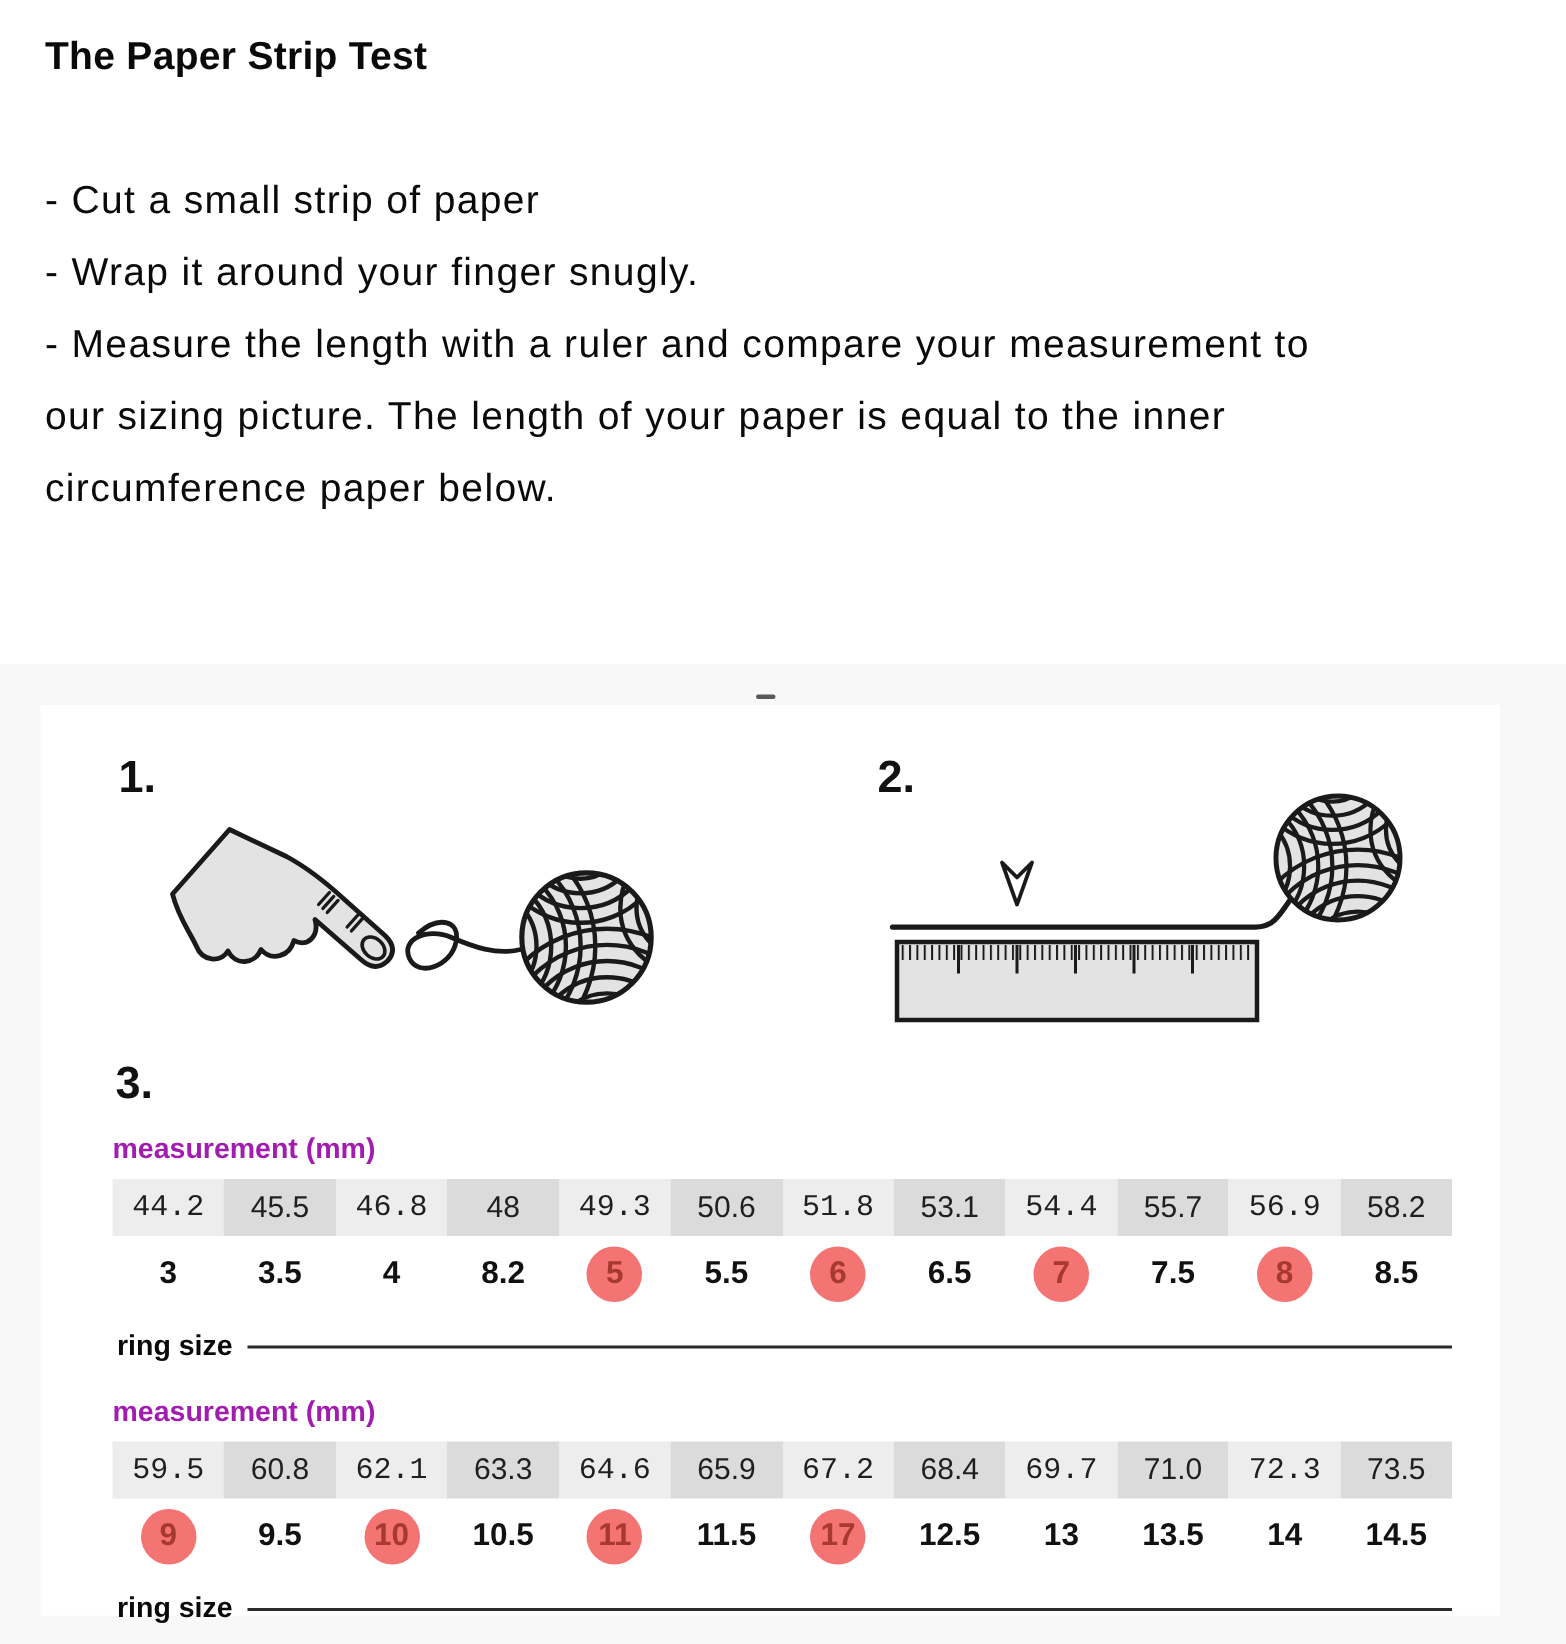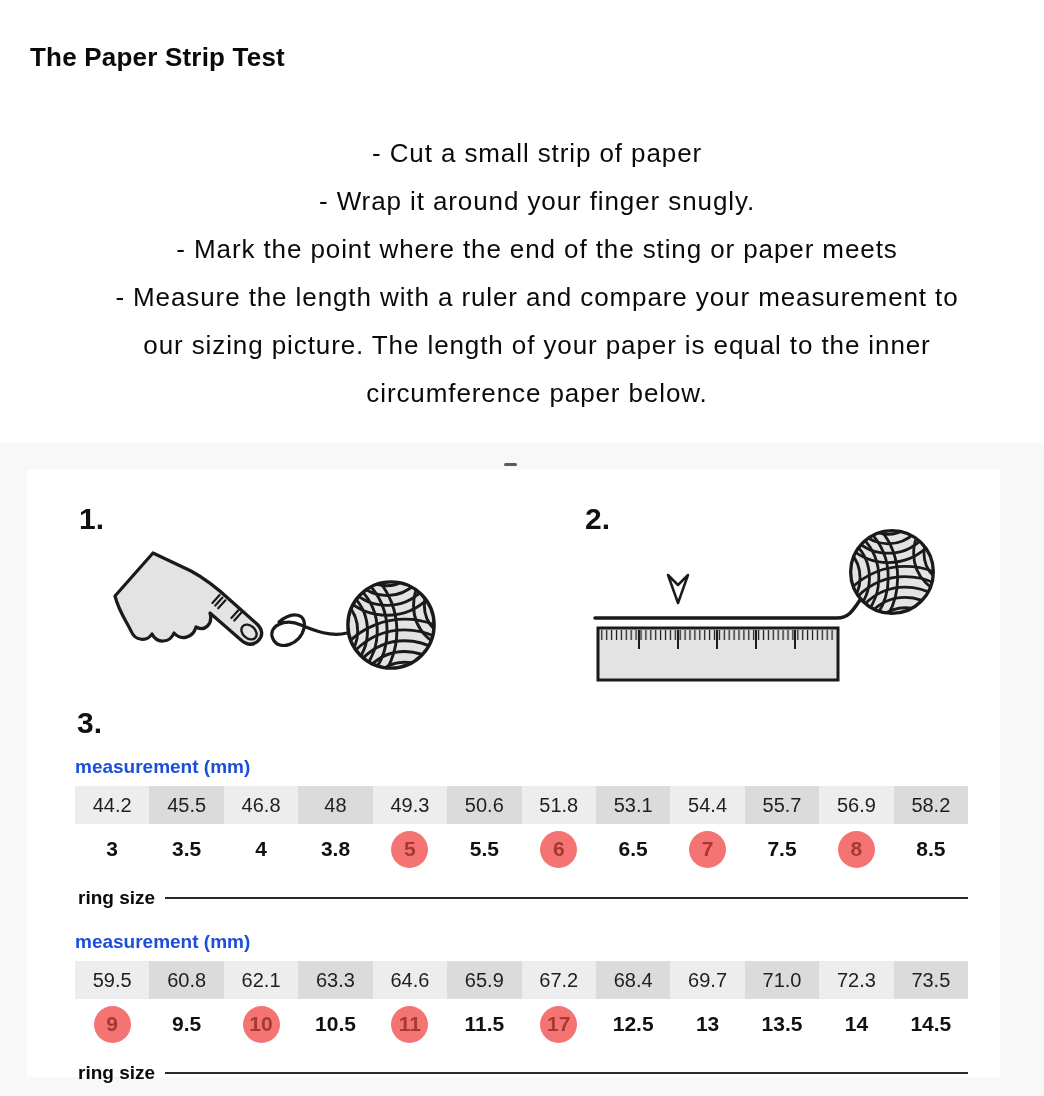--- a/index.html
+++ b/index.html
@@ -1,45 +1,45 @@
 <!DOCTYPE html>
 <html style="--highlight-circle: #f47373; --highlight-text: #a63a30; --cell-light: #ededed; --cell-dark: #dbdbdb; --figure-bg: #f8f8f8; --illustration-fill: #e3e3e3; --line-color: #1a1a1a;"><head>
 <meta charset="utf-8">
 <style>
   * { margin:0; padding:0; box-sizing:border-box; }
   html,body { width:1044px; height:1096px; background:#ffffff; overflow:hidden;
               font-family:"Liberation Sans", sans-serif; color:#0a0a0a; }
 
   .content { position:absolute; left:0; top:0; width:1044px; }
-  .page-title { font-size:26px; font-weight:bold; margin:42px 0 0 30px; letter-spacing:.2px; }
+  .page-title { font-size:26px; font-weight:bold; margin:22px 0 0 30px; letter-spacing:.2px; }
   .instructions { margin:56px 0 0 30px; font-size:26px; letter-spacing:.9px; }
-  .inst-line { height:48px; line-height:48px; white-space:nowrap;text-align:center; }
+  .inst-line { height:48px; line-height:48px; white-space:nowrap; }
 
   .figure-area { position:absolute; left:0; top:443px; width:1044px; height:653px;
                  background:var(--figure-bg,#f8f8f8); }
   .top-dash { position:absolute; left:504px; top:20px; width:13px; height:3px;
               background:#5a5a5a; border-radius:2px; }
   .figure-box { position:absolute; left:27px; top:27px; width:973px; height:607px;
                 background:#ffffff; }
 
   .step-label { position:absolute; font-size:30px; font-weight:bold; color:#111; }
   .step1-label { left:52px; top:32px; }
   .step2-label { left:558px; top:32px; }
   .step3-label { left:50px; top:236px; }
 
   .step1-art { position:absolute; left:80px; top:70px; width:340px; height:150px; }
   .step2-art { position:absolute; left:538px; top:45px; width:420px; height:180px; }
 
   .tables { position:absolute; left:48px; top:286px; width:893px; }
   .size-table + .size-table { margin-top:20px; }
-  .measure-label { font-size:19px; font-weight:bold; color:#1d4ed8; }
+  .measure-label { font-size:19px; font-weight:bold; color:#a21caf; }
   .measure-row { display:flex; margin-top:8px; }
   .mcell { flex:1; height:38px; display:flex; align-items:center; justify-content:center;
            font-size:20px; color:#1f1f1f; }
-  .mcell.light { background:var(--cell-light,#ededed); }
+  .mcell.light { background:var(--cell-light,#ededed);font-family:Liberation Mono, monospace; }
   .mcell.dark  { background:var(--cell-dark,#dbdbdb);text-align:center; }
   .ring-row { display:flex; margin-top:5px; }
   .rcell { flex:1; height:40px; display:flex; align-items:center; justify-content:center;
            font-size:21px; font-weight:bold; color:#111; }
   .rcell .hl { width:37px; height:37px; border-radius:50%;
                background:var(--highlight-circle,#f47373); color:var(--highlight-text,#a63a30);
                display:flex; align-items:center; justify-content:center; }
   .ringsize-row { display:flex; align-items:center; height:26px; margin-top:16px; }
   .ringsize-label { font-size:19px; font-weight:bold; white-space:nowrap; padding-left:3px; }
   .rule-line { flex:1; border-top:2px solid #2b2b2b; margin-left:10px; }
@@ -76,21 +76,20 @@
       </g>
     </symbol>
   </defs>
 </svg>
 
 <div class="content">
   <h1 class="page-title">The Paper Strip Test</h1>
   <div class="instructions">
       <div class="inst-line">- Cut a small strip of paper</div>
       <div class="inst-line">- Wrap it around your finger snugly.</div>
-      <div class="inst-line">- Mark the point where the end of the sting or paper meets</div>
       <div class="inst-line">- Measure the length with a ruler and compare your measurement to</div>
       <div class="inst-line">our sizing picture. The length of your paper is equal to the inner</div>
       <div class="inst-line">circumference paper below.</div>
     </div>
 </div>
 
 <div class="figure-area">
   <span class="top-dash"></span>
   <div class="figure-box">
 
@@ -167,21 +166,21 @@
             <div class="rcell">
               <span>3</span>
             </div>
             <div class="rcell">
               <span>3.5</span>
             </div>
             <div class="rcell">
               <span>4</span>
             </div>
             <div class="rcell">
-              <span>3.8</span>
+              <span>8.2</span>
             </div>
             <div class="rcell">
               <span class="hl">5</span>
             </div>
             <div class="rcell">
               <span>5.5</span>
             </div>
             <div class="rcell">
               <span class="hl">6</span>
             </div>

